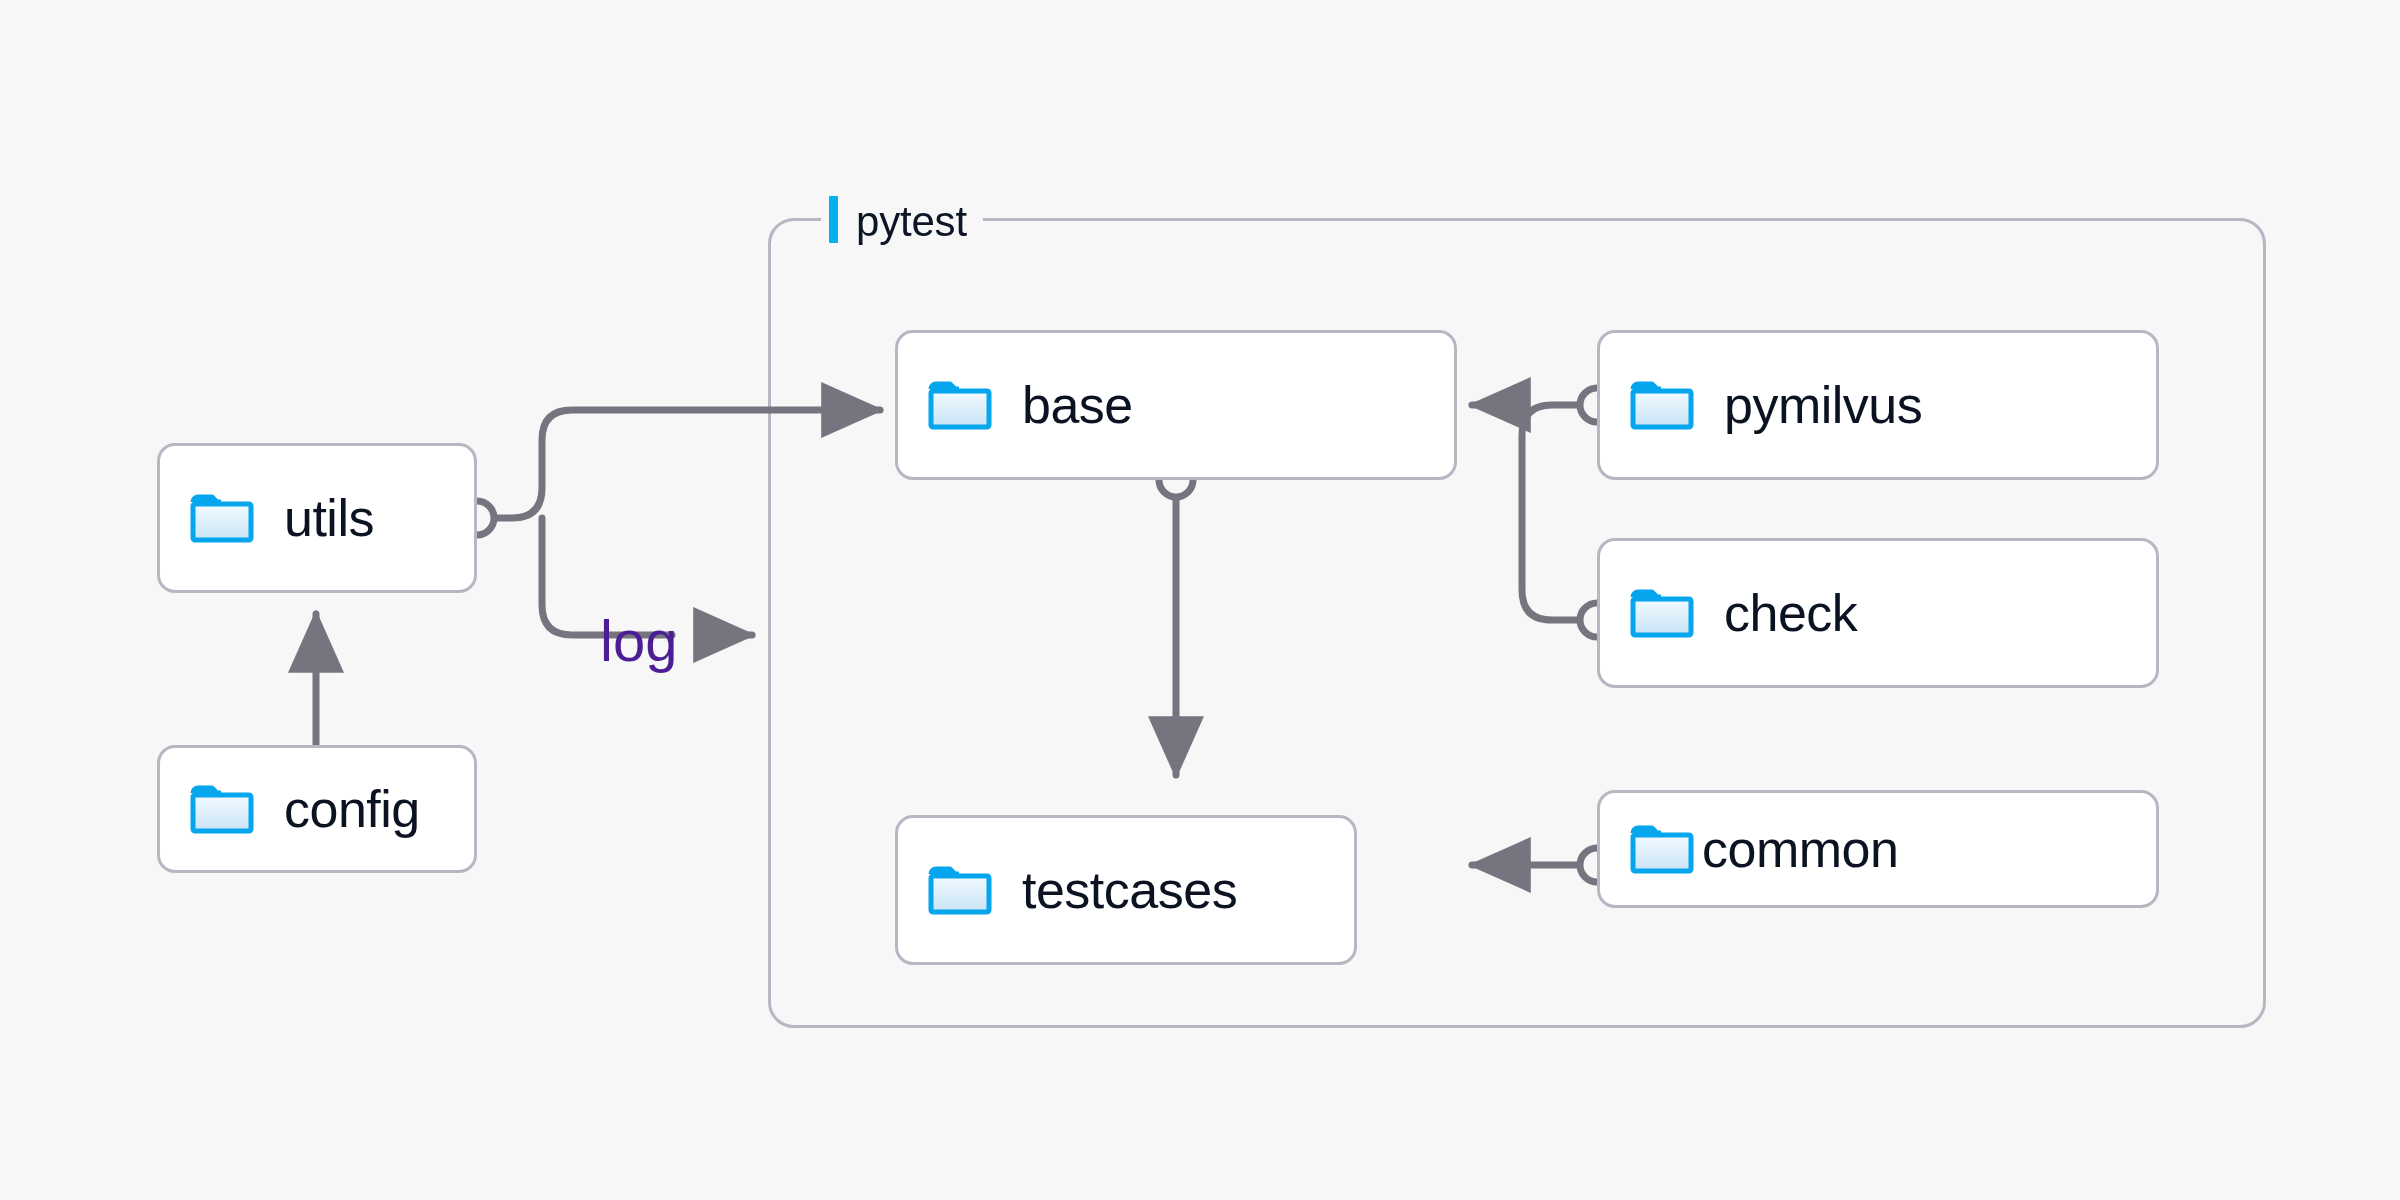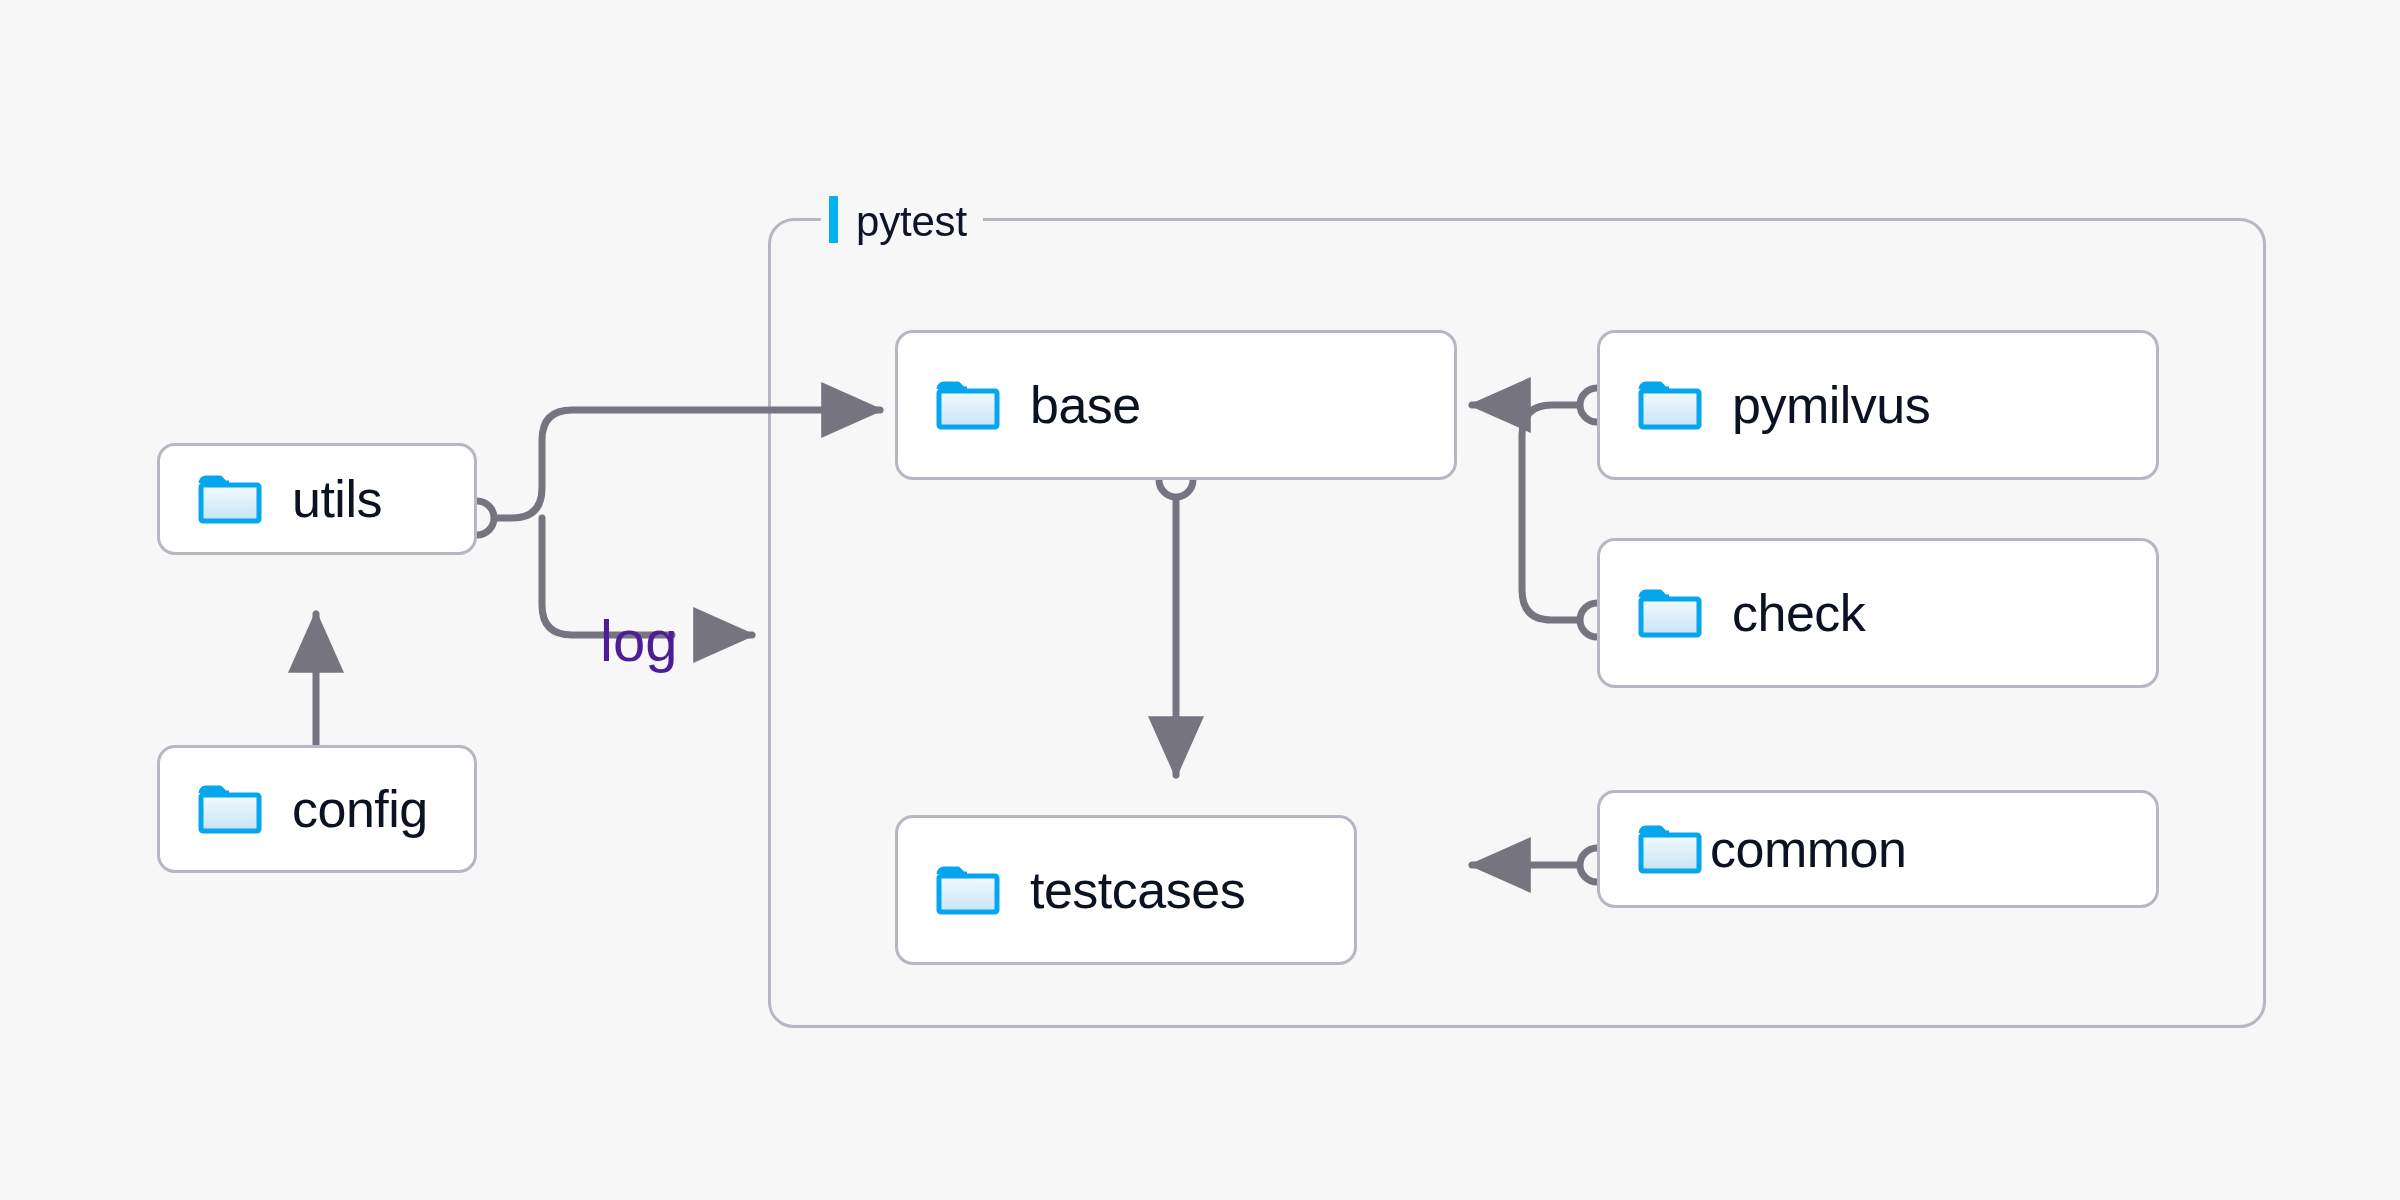--- a/index.html
+++ b/index.html
@@ -57,21 +57,21 @@
   }
   
   .node {
     position: absolute;
     box-sizing: border-box;
     background: #ffffff;
     border: 3px solid #b7b6c2;
     border-radius: 18px;
     display: flex;
     align-items: center;
-    padding-left: 38px;
+    padding-left: 30px;
     gap: 30px;
   }
   .node-label {
     font-size: 52px;
     line-height: 1;
     color: #0b1222;
     letter-spacing: -0.5px;
     white-space: nowrap;
   }
   .folder-icon {
@@ -134,21 +134,21 @@
       <circle cx="1176" cy="480" r="17"></circle>
       <circle cx="1597" cy="405" r="17"></circle>
       <circle cx="1597" cy="620" r="17"></circle>
       <circle cx="1597" cy="865" r="17"></circle>
     </g>
   </svg>
 
   <div class="edge-label" id="label-log" style="left: 600px; top: 612px;">log</div>
 
   <div id="nodes-layer">
-      <div class="node" style="left: 157px; top: 443px; width: 320px; height: 112px;">
+      <div class="node" style="left: 157px; top: 443px; width: 320px; height: 150px;">
         <span style="display: flex;">
           <svg class="folder-icon" viewBox="0 0 64 52">
             <path d="M3 10 a5 5 0 0 1 5-5 h14 l5 5 h4" fill="#06a6ee" stroke="#06a6ee" stroke-width="5" stroke-linejoin="round"></path>
             <rect x="3" y="12" width="58" height="36" rx="2" fill="url(#folderGrad)" stroke="#06a6ee" stroke-width="5"></rect>
           </svg>
         </span>
         <span class="node-label">utils</span>
       </div>
       <div class="node" style="left: 157px; top: 745px; width: 320px; height: 128px;">
         <span style="display: flex;">

